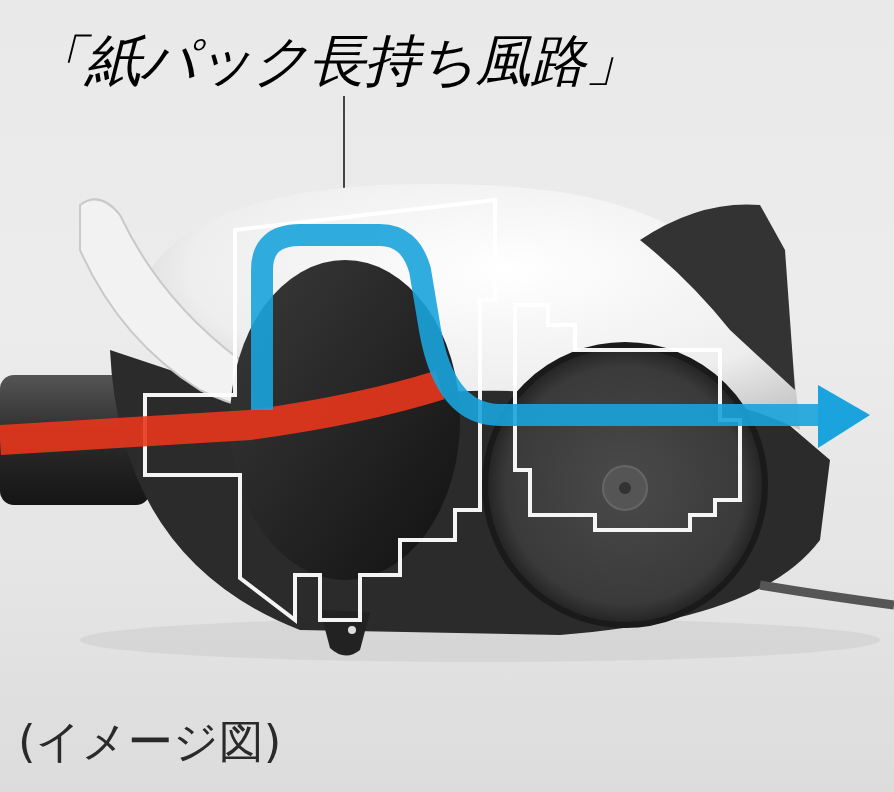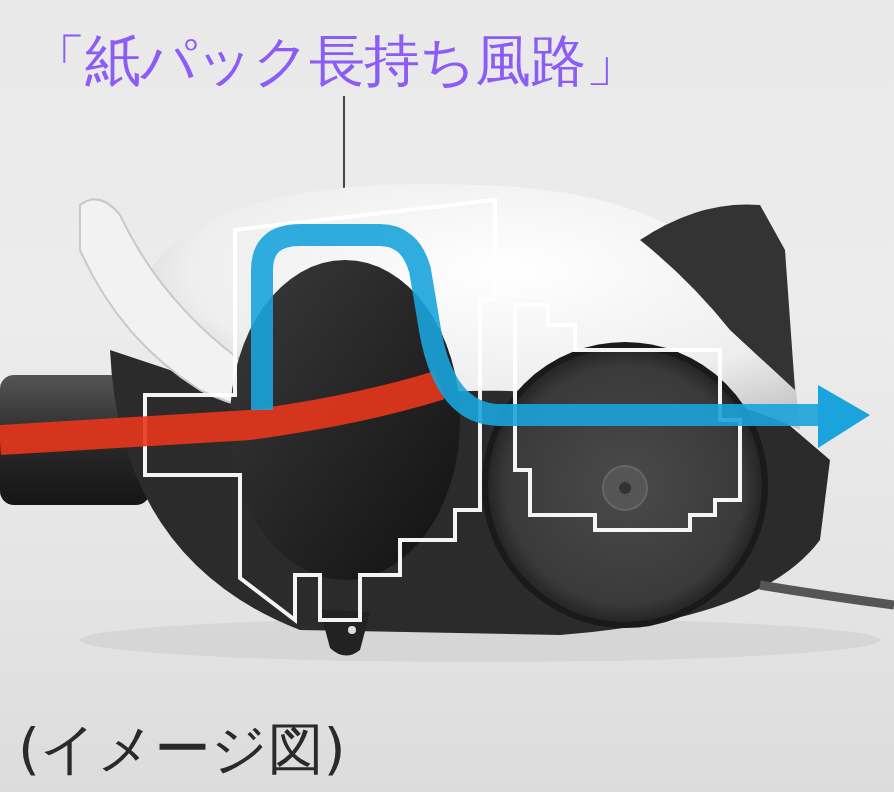--- a/index.html
+++ b/index.html
@@ -4,26 +4,26 @@
 <style>
   html, body { margin: 0; padding: 0; }
   body {
     width: 894px; height: 792px; overflow: hidden;
     background: linear-gradient(180deg, #e9e9e9 0%, #ececec 40%, #e4e4e4 75%, #dcdcdc 100%);
     font-family: "DejaVu Sans", sans-serif;
     position: relative;
   }
   .title {
     position: absolute; left: 30px; top: 24px;
-    font-size: 56px; color: #8b5cf6; letter-spacing: -1px;
-    font-weight: normal; white-space: nowrap;
+    font-size: 56px; color: #000000; letter-spacing: -1px;
+    font-weight: normal; white-space: nowrap; font-style: italic;
   }
   .caption {
     position: absolute; left: 18px; top: 712px;
-    font-size: 56px; color: #2a2a2a; white-space: nowrap;
+    font-size: 45px; color: #2a2a2a; white-space: nowrap;
   }
   .leader {
     position: absolute; left: 343px; top: 96px; width: 2px; height: 128px; background: #444;
   }
   svg.scene { position: absolute; left: 0; top: 0; }
 </style>
 </head>
 <body>
 
 <div class="title">「紙パック長持ち風路」</div>

